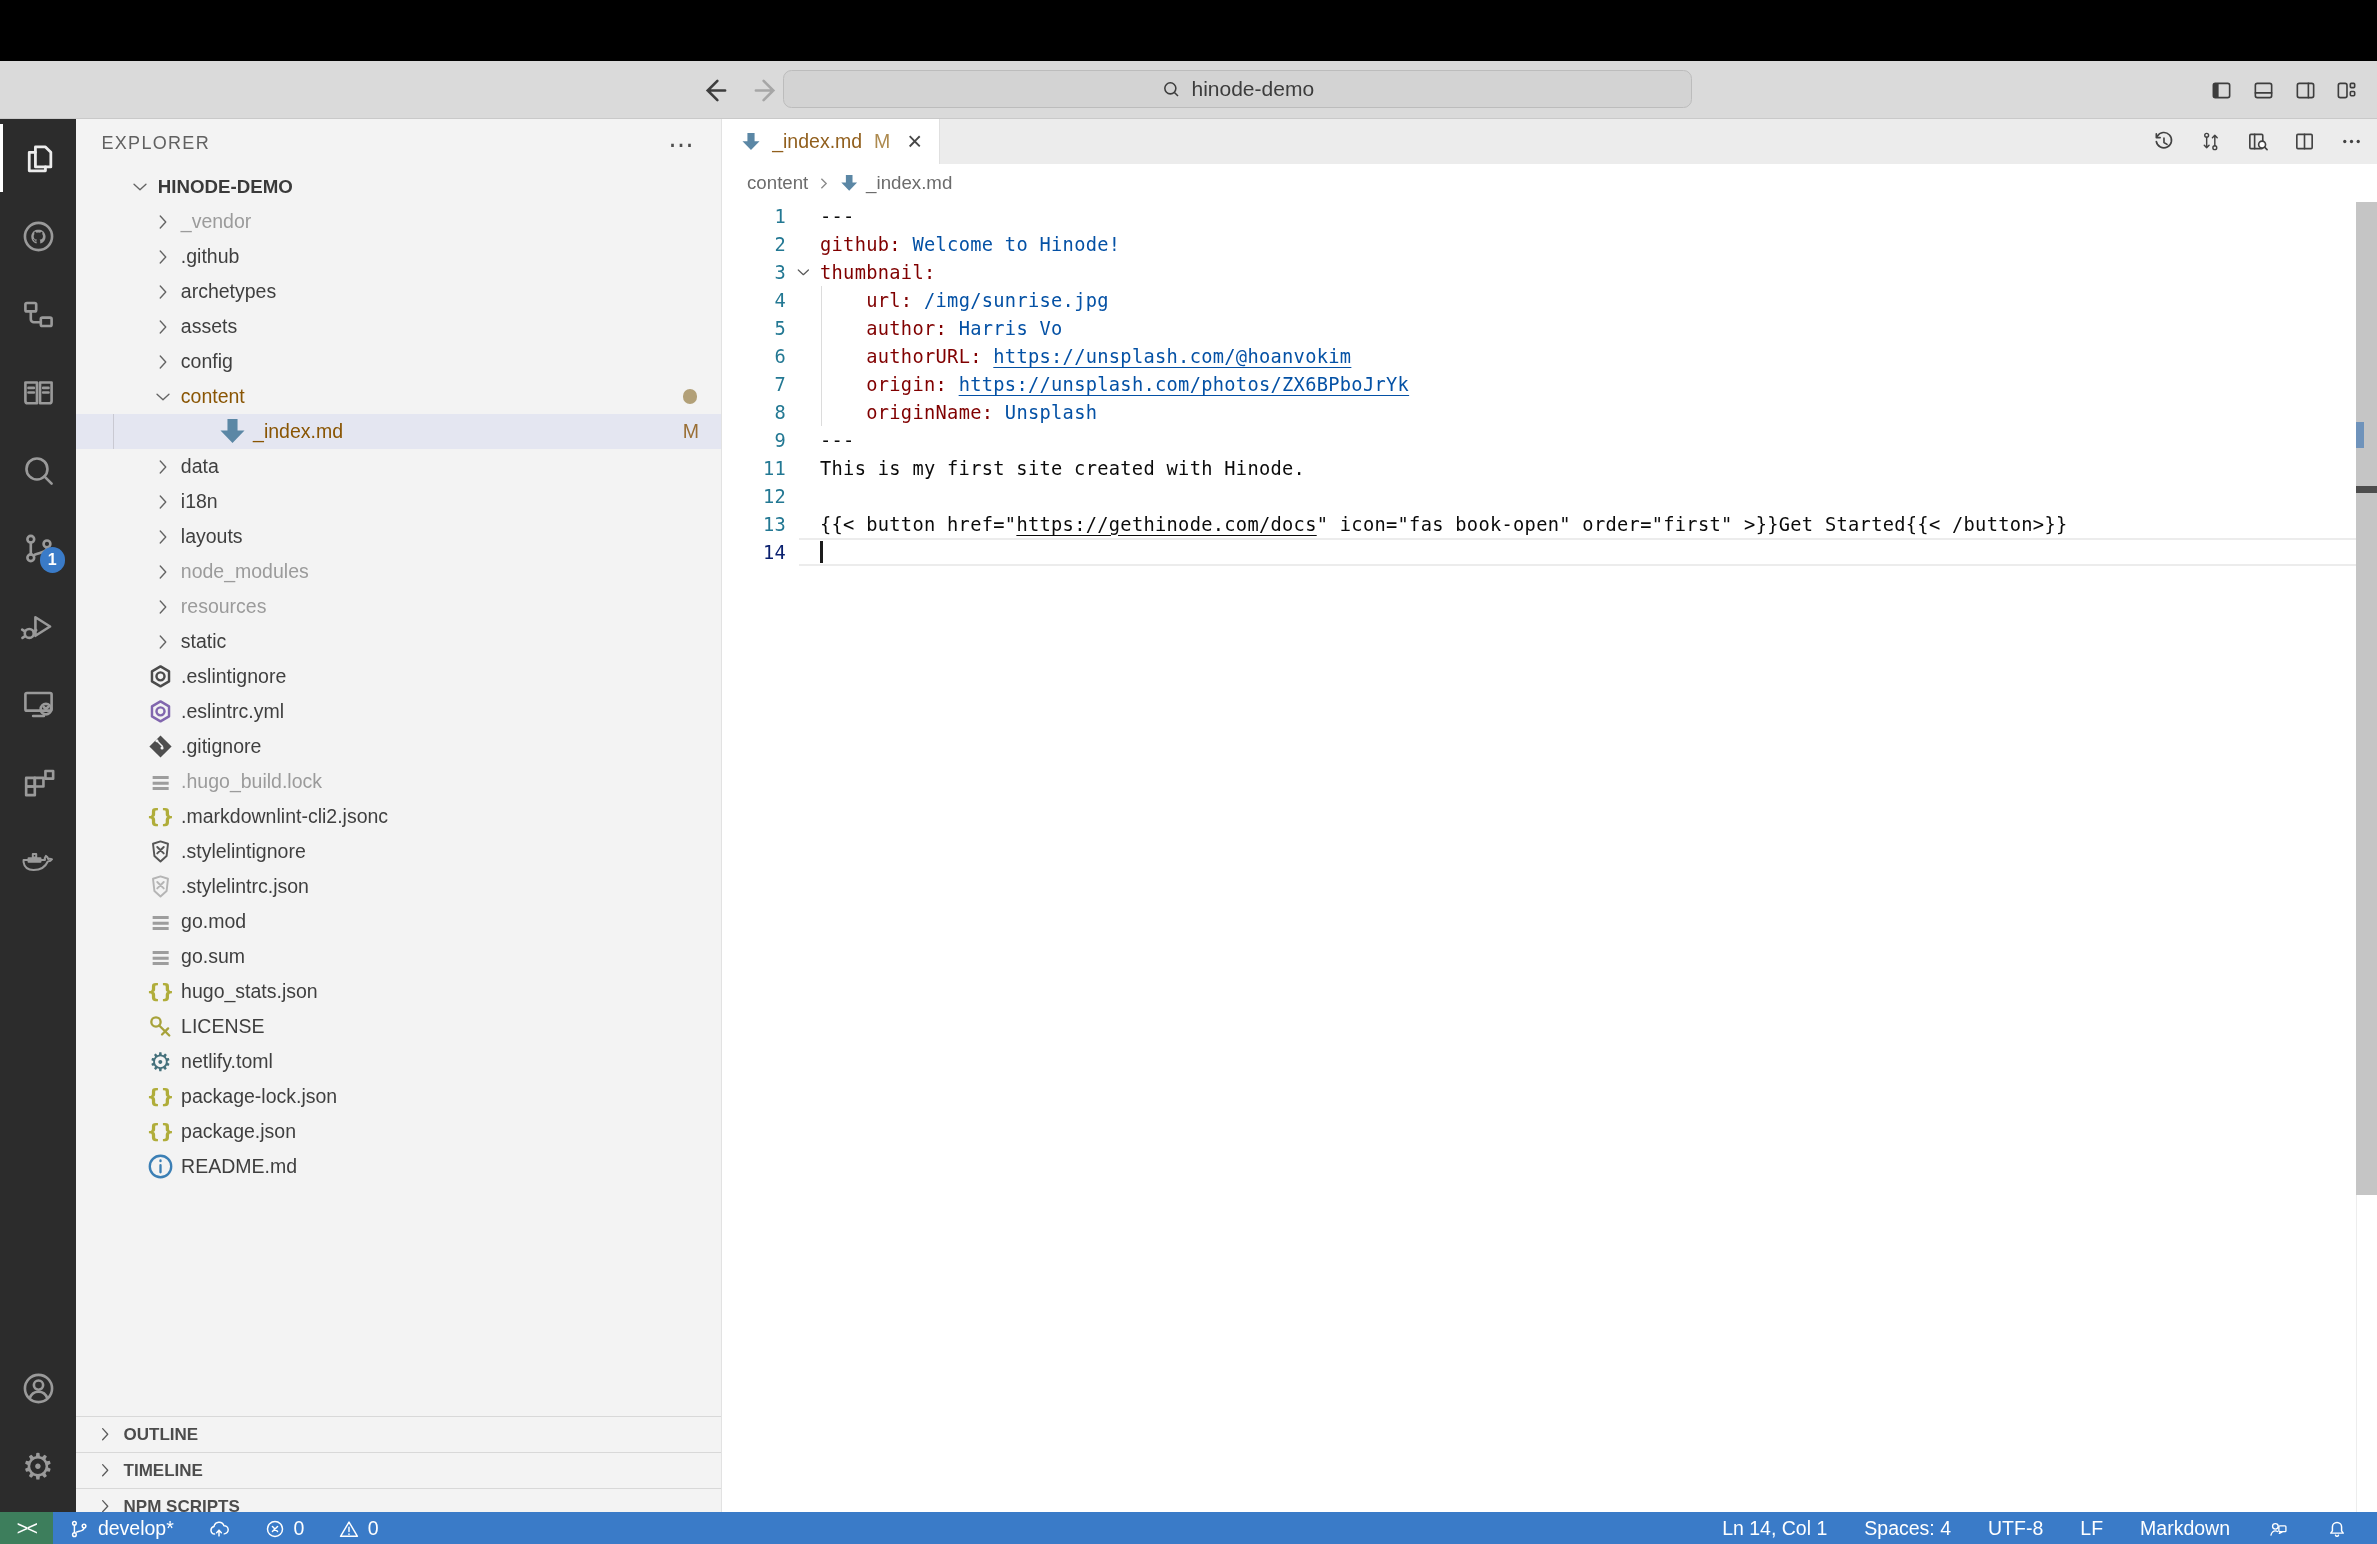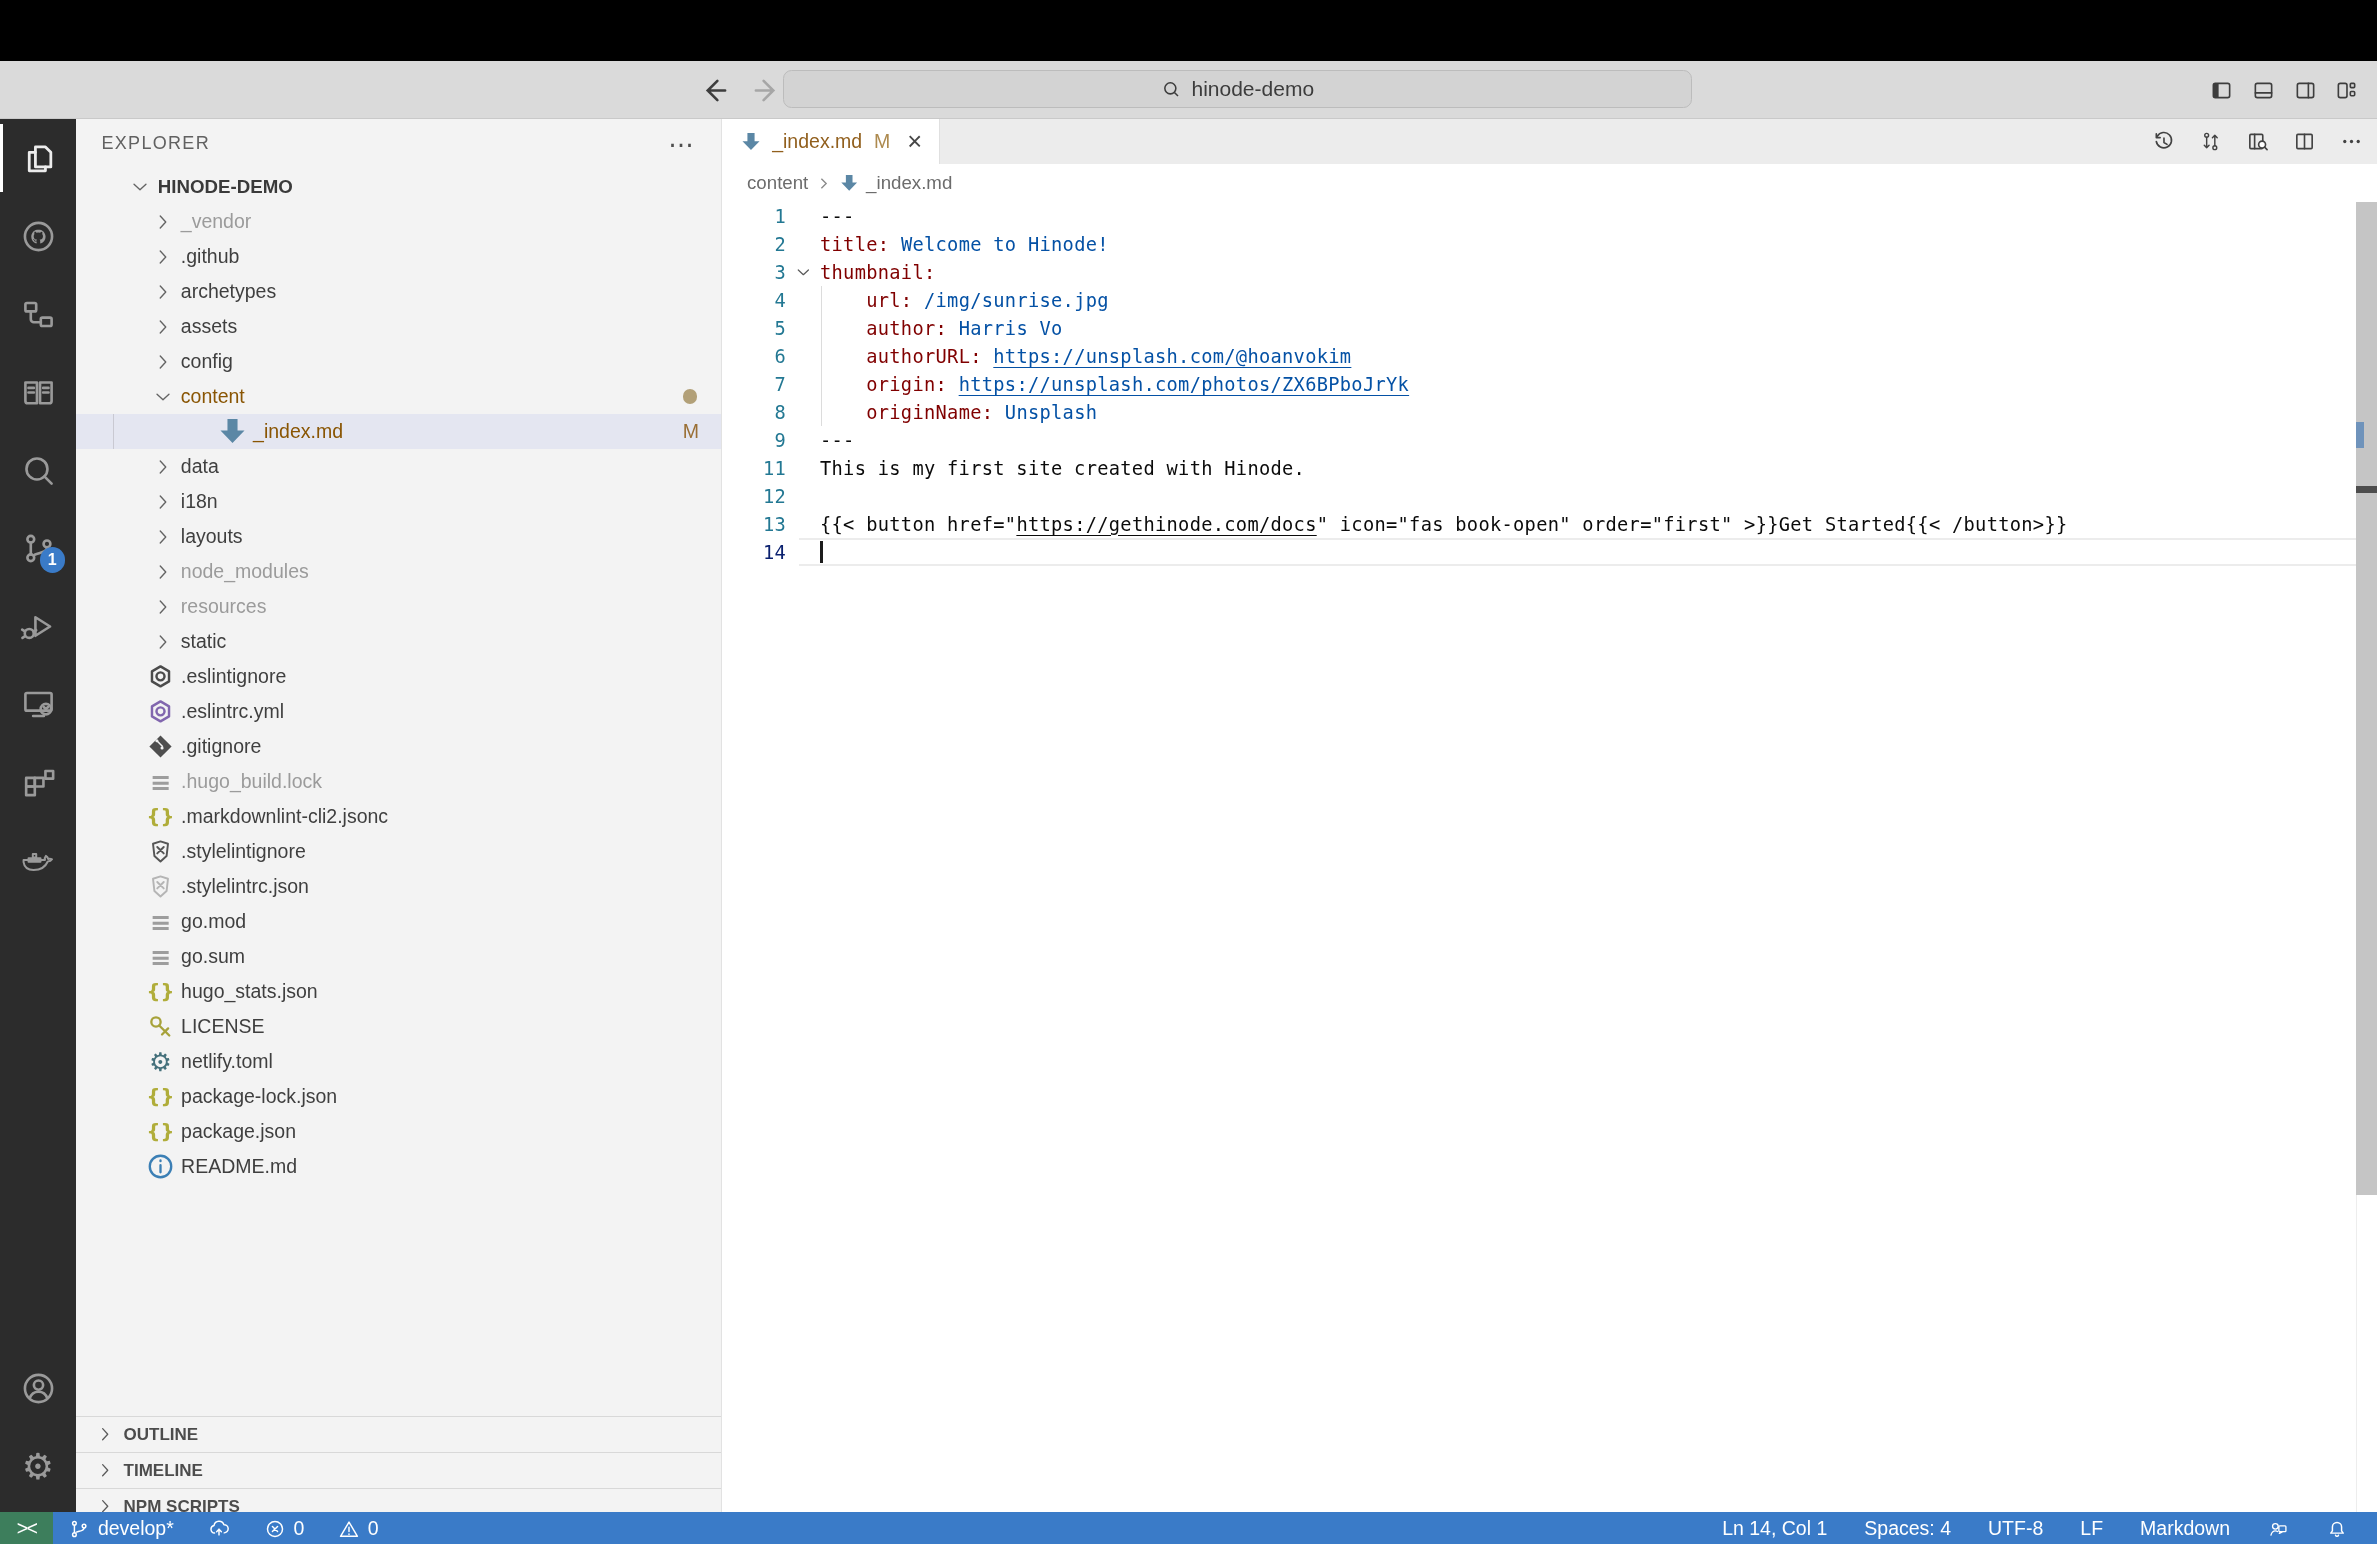--- a/index.html
+++ b/index.html
@@ -72,21 +72,21 @@
 
   
   .ov-track{position:absolute;right:21px;top:83px;bottom:0;width:0.8px;background:#ededed;}
   .ov-slider{position:absolute;right:0;top:83px;width:22px;height:993px;background:#c5c5c5;}
   .ov-mod{position:absolute;right:14.4px;top:303px;width:7.6px;height:26px;background:#6f93bb;}
   .ov-cursor{position:absolute;right:0;top:367px;width:22px;height:6.8px;background:#4d4d4d;}
 
   
   .statusbar{position:absolute;left:0;bottom:0;width:2377px;height:33px;background:#3a7bc8;color:#fff;display:flex;align-items:center;font-size:19.5px;}
   .remote-chip{width:53px;height:33px;background:#3d7e5c;display:flex;align-items:center;justify-content:center;font-size:19.5px;letter-spacing:-1.7px;}
-  .sb-left{display:flex;align-items:flex-start;gap:34px;padding-left:15.3px;}
+  .sb-left{display:flex;align-items:center;gap:34px;padding-left:15.3px;}
   .sb-item{display:flex;align-items:center;gap:7.6px;}
   .sb-item .icon{width:22px;}
   .sb-right{margin-left:auto;display:flex;align-items:center;gap:37px;padding-right:29px;}
 </style>
 </head>
 <body>
 
 <div>
 
   <div class="black-top"></div>
@@ -555,21 +555,21 @@
         </span>
       <span class="icon" style="width:20.4px" id="bc-icon">
           <svg viewBox="0 0 16 16" width="100%">
             <path d="M5.4 1.5h5.2v6h3.6L8 13.9 1.8 7.5h3.6z" fill="#5b87a5"></path>
           </svg>
         </span>
       <span>_index.md</span>
     </div>
     <div class="code" id="code">
         <div class="cline"><span class="ln">1</span><span class="fold"></span><span><span class="tk-p">---</span></span></div>
-        <div class="cline"><span class="ln">2</span><span class="fold"></span><span><span class="tk-k">title:</span><span class="tk-p"> </span><span class="tk-v">Welcome to Hinode!</span></span></div>
+        <div class="cline"><span class="ln">2</span><span class="fold"></span><span><span class="tk-k">github:</span><span class="tk-p"> </span><span class="tk-v">Welcome to Hinode!</span></span></div>
         <div class="cline"><span class="ln">3</span><span class="fold"><span class="icon " style="width: 18.7px;"><svg viewBox="0 0 24 24" fill="none" stroke="currentColor" stroke-width="1.6" stroke-linecap="round" stroke-linejoin="round" width="100%">
                 <path d="M5.5 9l6.5 6 6.5-6"></path>
               </svg></span></span><span><span class="tk-k">thumbnail:</span></span></div>
         <div class="cline"><span class="ln">4</span><span class="fold"></span><span class="guide"></span><span><span class="tk-p">    </span><span class="tk-k">url:</span><span class="tk-p"> </span><span class="tk-v">/img/sunrise.jpg</span></span></div>
         <div class="cline"><span class="ln">5</span><span class="fold"></span><span class="guide"></span><span><span class="tk-p">    </span><span class="tk-k">author:</span><span class="tk-p"> </span><span class="tk-v">Harris Vo</span></span></div>
         <div class="cline"><span class="ln">6</span><span class="fold"></span><span class="guide"></span><span><span class="tk-p">    </span><span class="tk-k">authorURL:</span><span class="tk-p"> </span><span class="tk-l">https://unsplash.com/@hoanvokim</span></span></div>
         <div class="cline"><span class="ln">7</span><span class="fold"></span><span class="guide"></span><span><span class="tk-p">    </span><span class="tk-k">origin:</span><span class="tk-p"> </span><span class="tk-l">https://unsplash.com/photos/ZX6BPboJrYk</span></span></div>
         <div class="cline"><span class="ln">8</span><span class="fold"></span><span class="guide"></span><span><span class="tk-p">    </span><span class="tk-k">originName:</span><span class="tk-p"> </span><span class="tk-v">Unsplash</span></span></div>
         <div class="cline"><span class="ln">9</span><span class="fold"></span><span><span class="tk-p">---</span></span></div>
         <div class="cline"><span class="ln">11</span><span class="fold"><span class="modbar"></span></span><span><span class="tk-p">This is my first site created with Hinode.</span></span></div>

